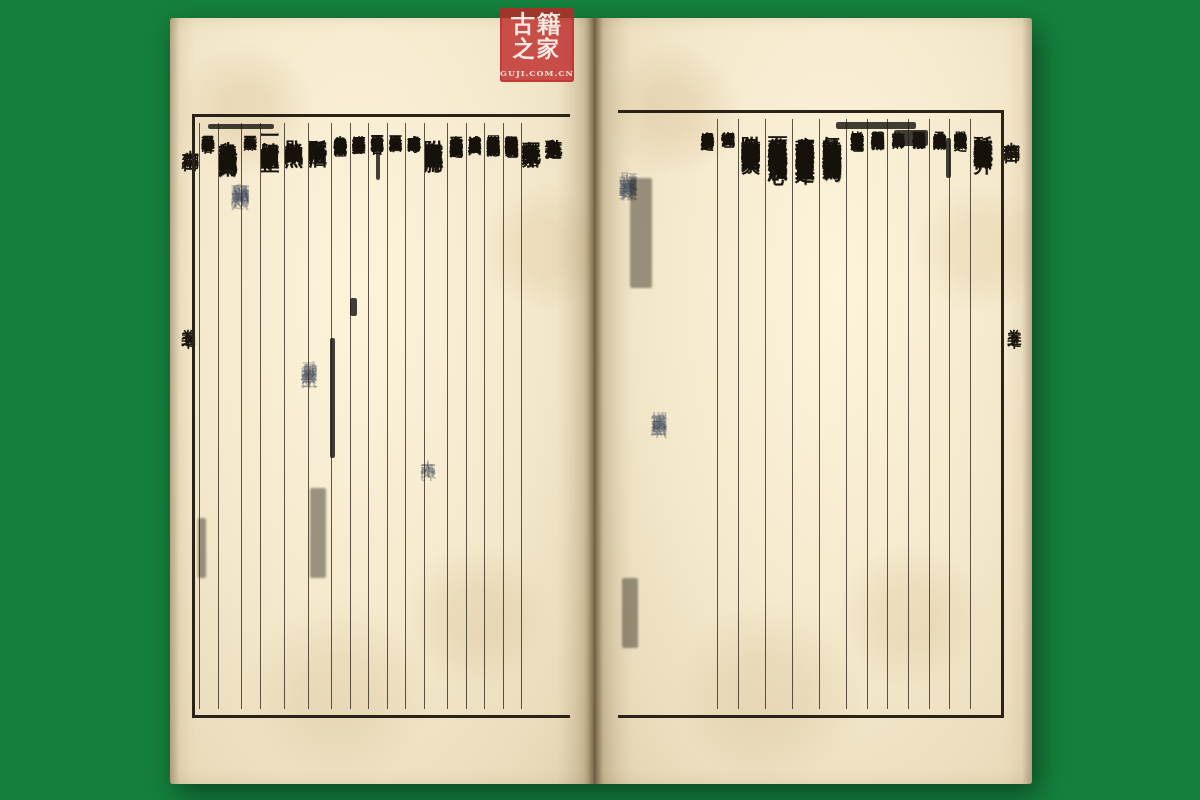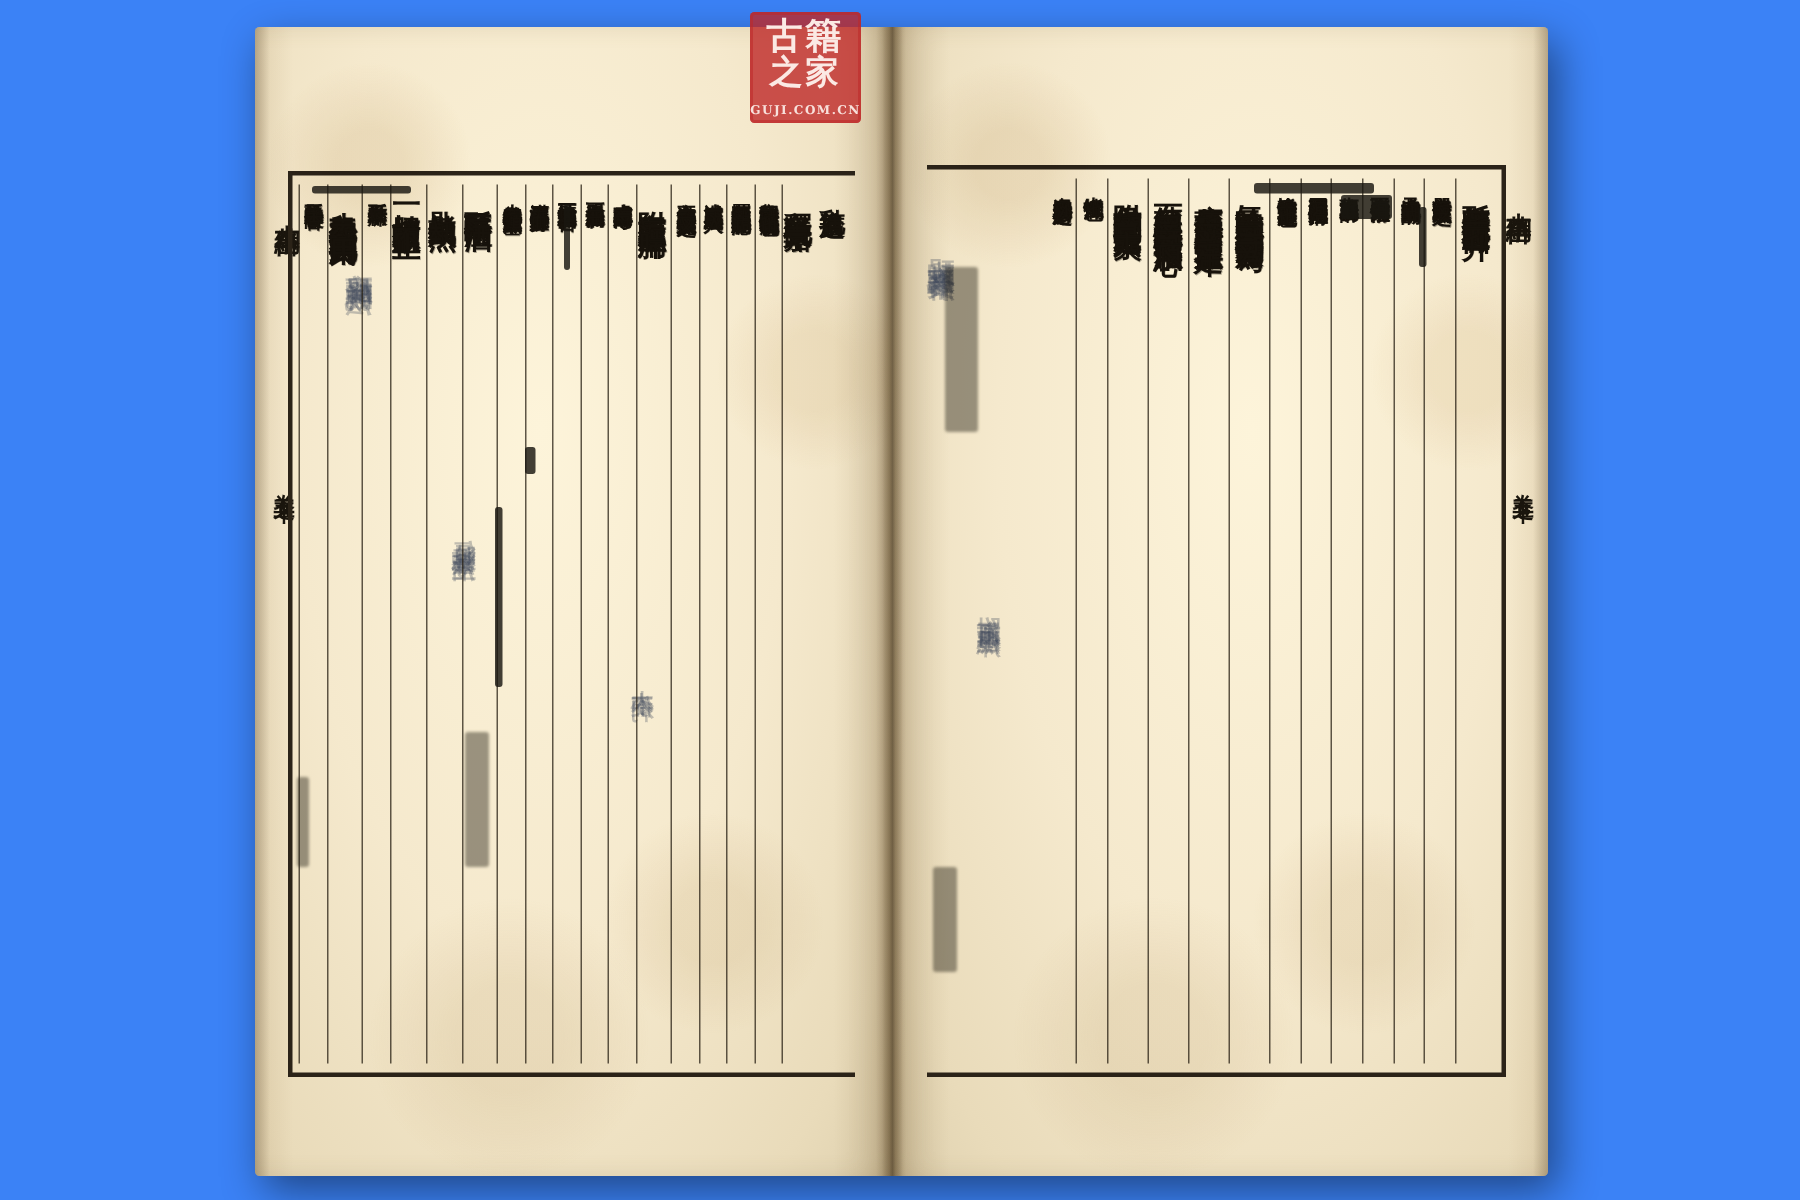--- a/index.html
+++ b/index.html
@@ -9,21 +9,21 @@
     width: 1200px;
     height: 800px;
     overflow: hidden;
     font-family: "DejaVu Sans", sans-serif;
   }
 
   #stage {
     position: relative;
     width: 1200px;
     height: 800px;
-    background: #3b82f6;
+    background: #15803d;
   }
 
   
   #book {
     position: absolute;
     left: 170px;
     top: 18px;
     width: 862px;
     height: 766px;
     display: flex;

